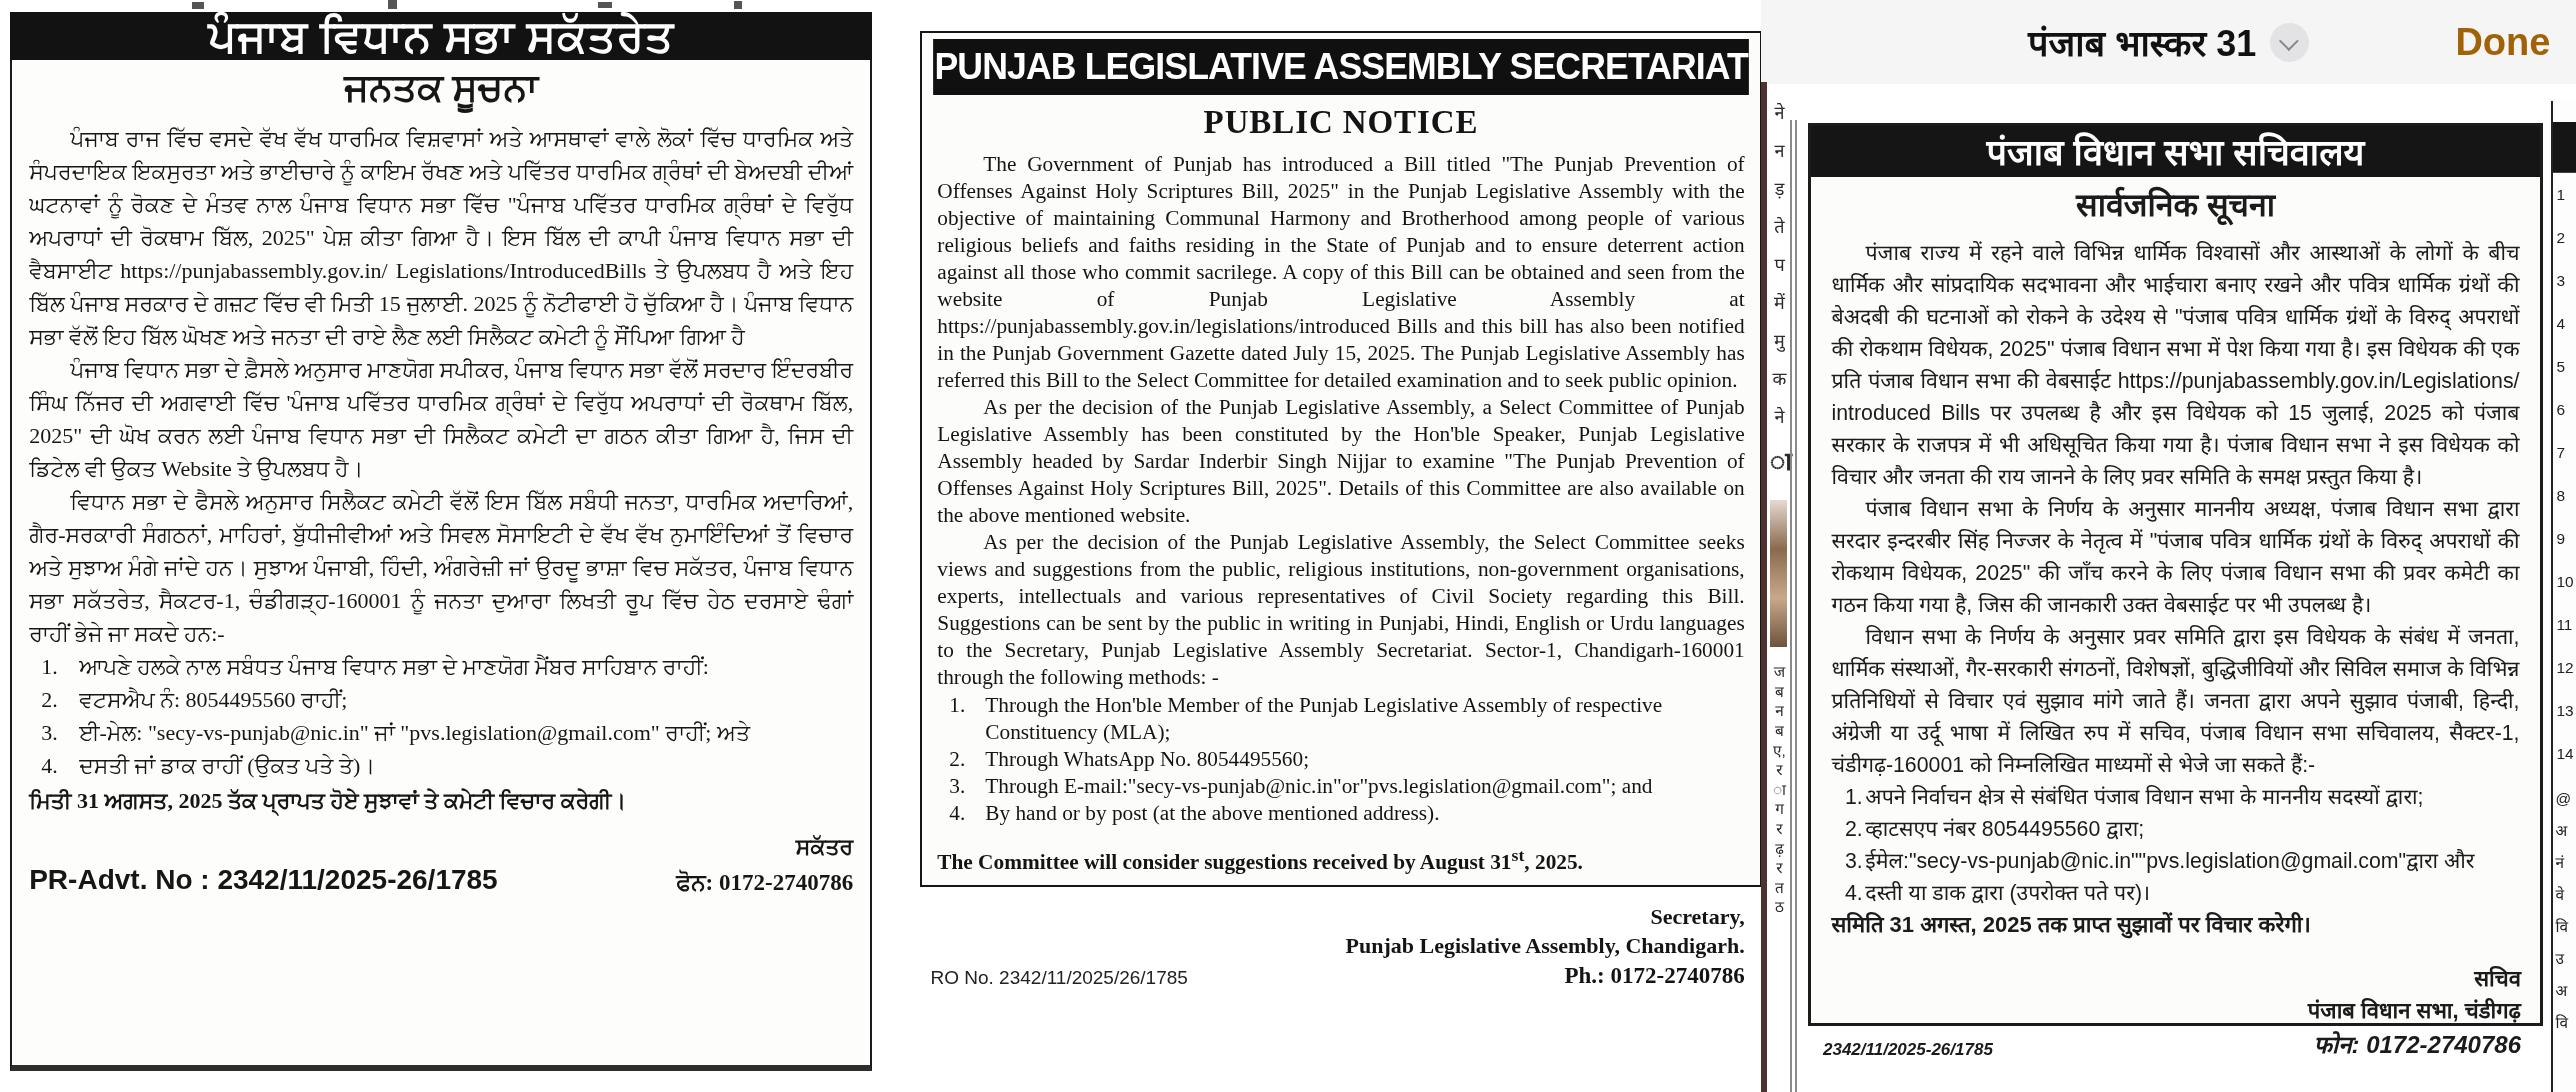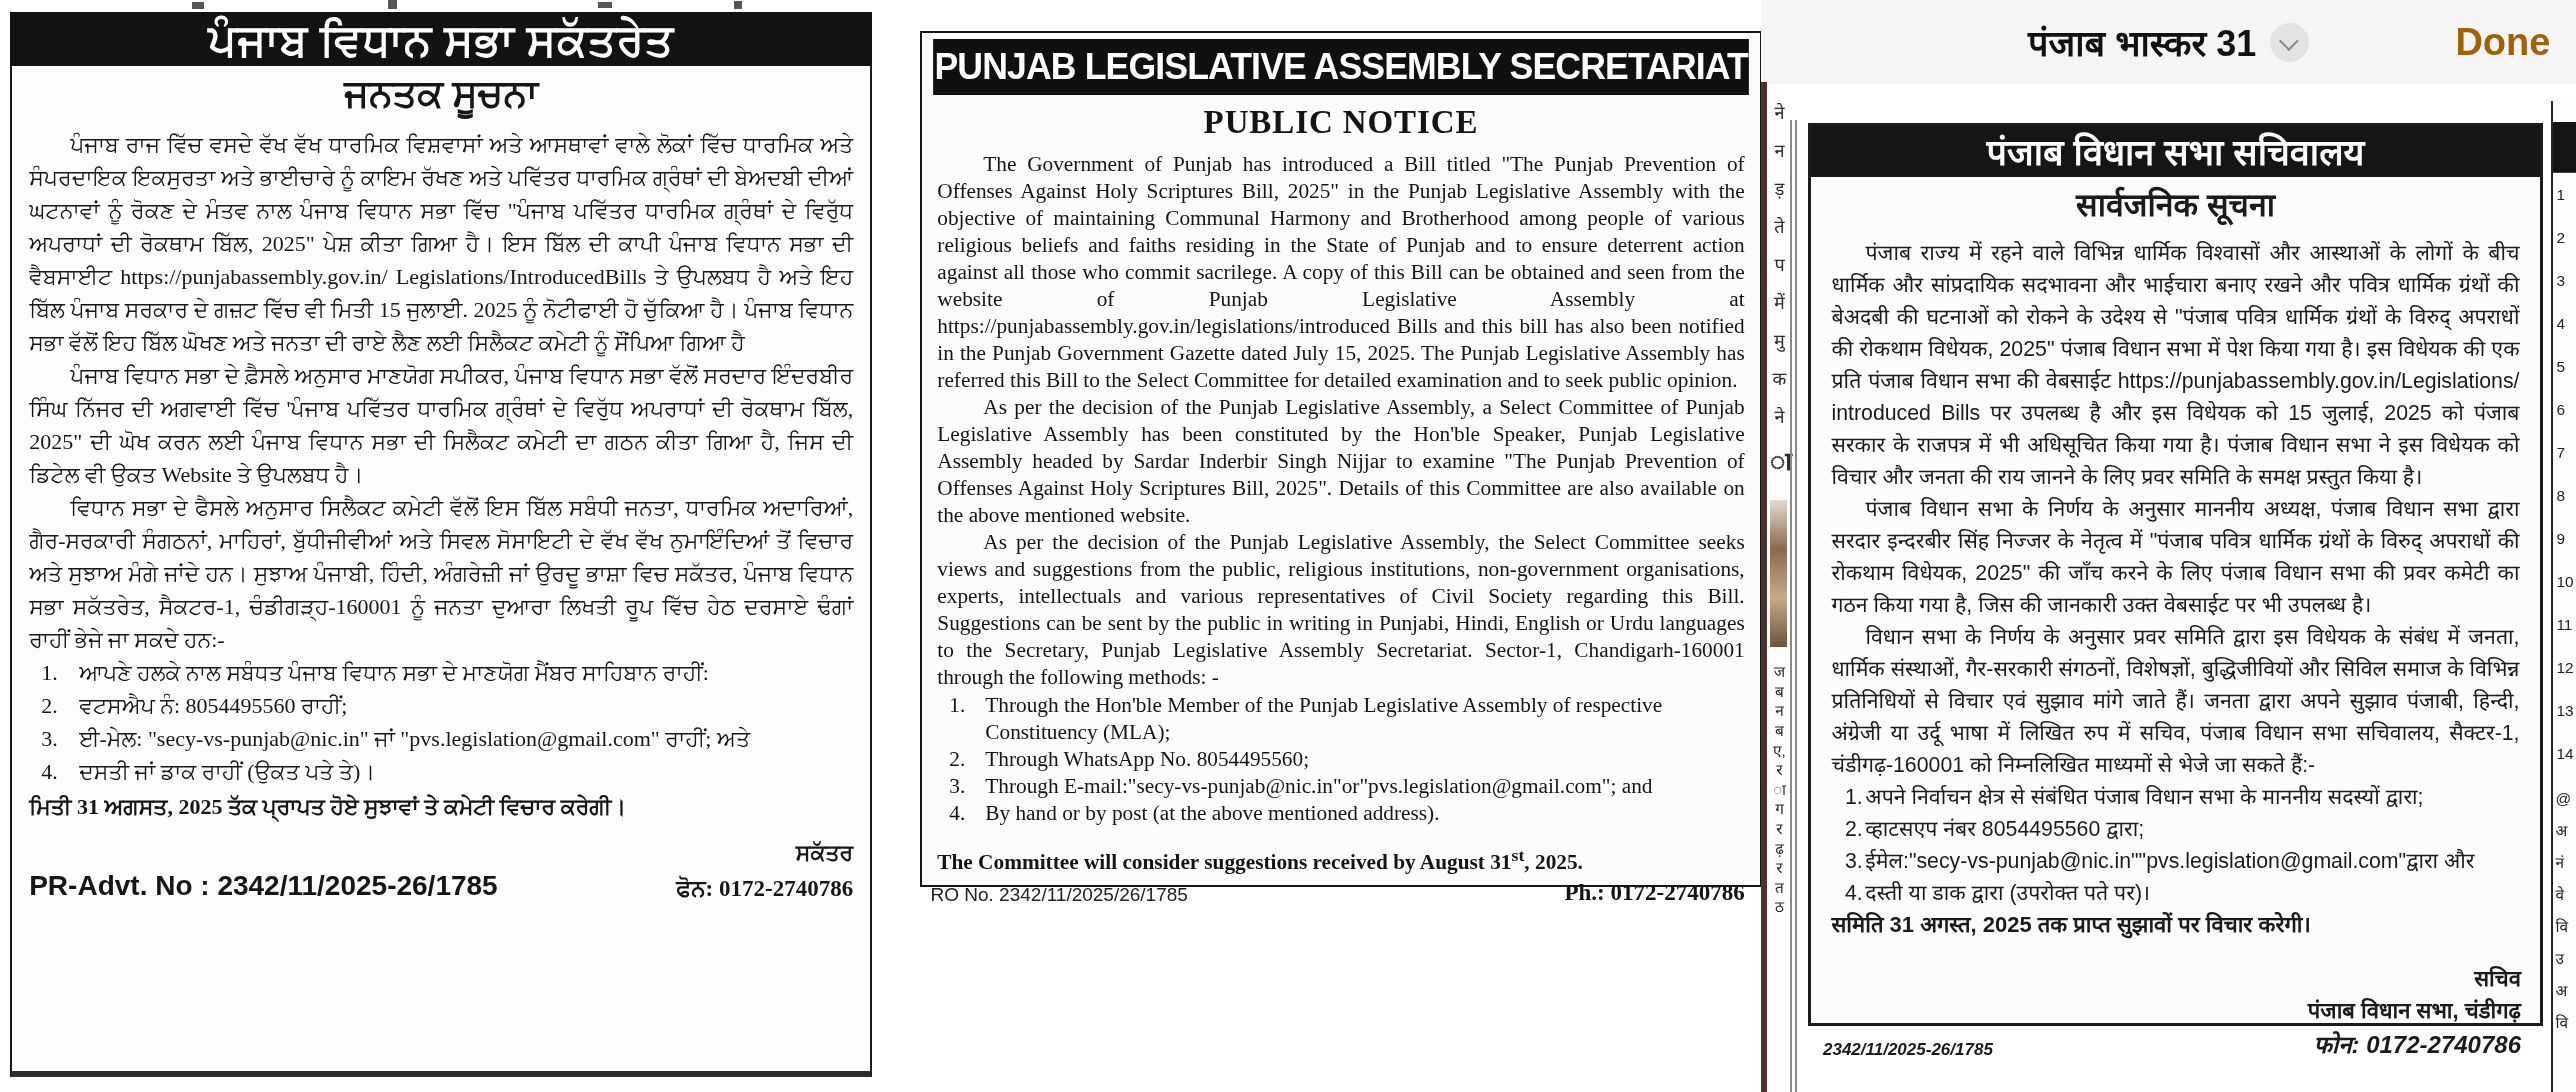--- a/index.html
+++ b/index.html
@@ -1,21 +1,21 @@
 <!DOCTYPE html>
 <html style="font-size:13.7px"><head>
 <meta charset="utf-8">
 <style>
   html,body{margin:0;padding:0;width:2576px;height:1093px;background:#ffffff;overflow:hidden;}
   *{box-sizing:border-box;}
   .abs{position:absolute;}
 
   
   .panel-left{position:absolute;left:10.2px;top:12px;width:862px;height:1078px;font-family:"Liberation Serif",serif;color:#161616;}
-  .pl-header{height:54px;background:#121212;color:#fff;display:flex;align-items:flex-end;justify-content:center;
+  .pl-header{height:48px;background:#121212;color:#fff;display:flex;align-items:center;justify-content:center;
              font-size:44px;font-weight:bold;letter-spacing:0.9px;}
   .pl-body{height:1011px;border-left:2.6px solid #1b1b1b;border-right:2.6px solid #1b1b1b;border-bottom:6px solid #2e2e2e;
            padding:3.4px 17px 0 17px;background:#fdfdfc;}
   .pl-sub{text-align:center;font-size:38px;font-weight:bold;margin:1.7px 0 12px 0;}
   .pl-par{font-size:22px;line-height:33px;text-align:justify;text-indent:41px;margin:0;}
   .pl-list{margin:0;padding-left:12px;}
   .pl-item{display:flex;font-size:22px;line-height:33px;}
   .pl-item .num{width:38px;flex:none;}
   .pl-item .itxt{flex:1;}
   .pl-deadline{font-size:22px;line-height:34px;font-weight:bold;margin-top:1.7px;}
@@ -151,20 +151,24 @@
       <span class="num">3.</span>
       <span class="itxt">Through E-mail:"secy-vs-punjab@nic.in"or"pvs.legislation@gmail.com"; and</span>
     </div>
     <div class="pm-item">
       <span class="num">4.</span>
       <span class="itxt">By hand or by post (at the above mentioned address).</span>
     </div>
   </div>
   <div class="pm-deadline">
     <span>The Committee will consider suggestions received by August 31</span><sup>st</sup><span>, 2025.</span>
+  </div>
+  <div class="pm-sig">
+    <div>Secretary,</div>
+    <div>Punjab Legislative Assembly, Chandigarh.</div>
   </div>
   <div class="pm-footrow">
     <span class="pm-ref">RO No. 2342/11/2025/26/1785</span>
     <span class="pm-phone">Ph.: 0172-2740786</span>
   </div>
 </div>
 
 <div class="viewer-bar">
   <span class="vb-title">पंजाब भास्कर 31</span>
   <span class="vb-chev-btn">

